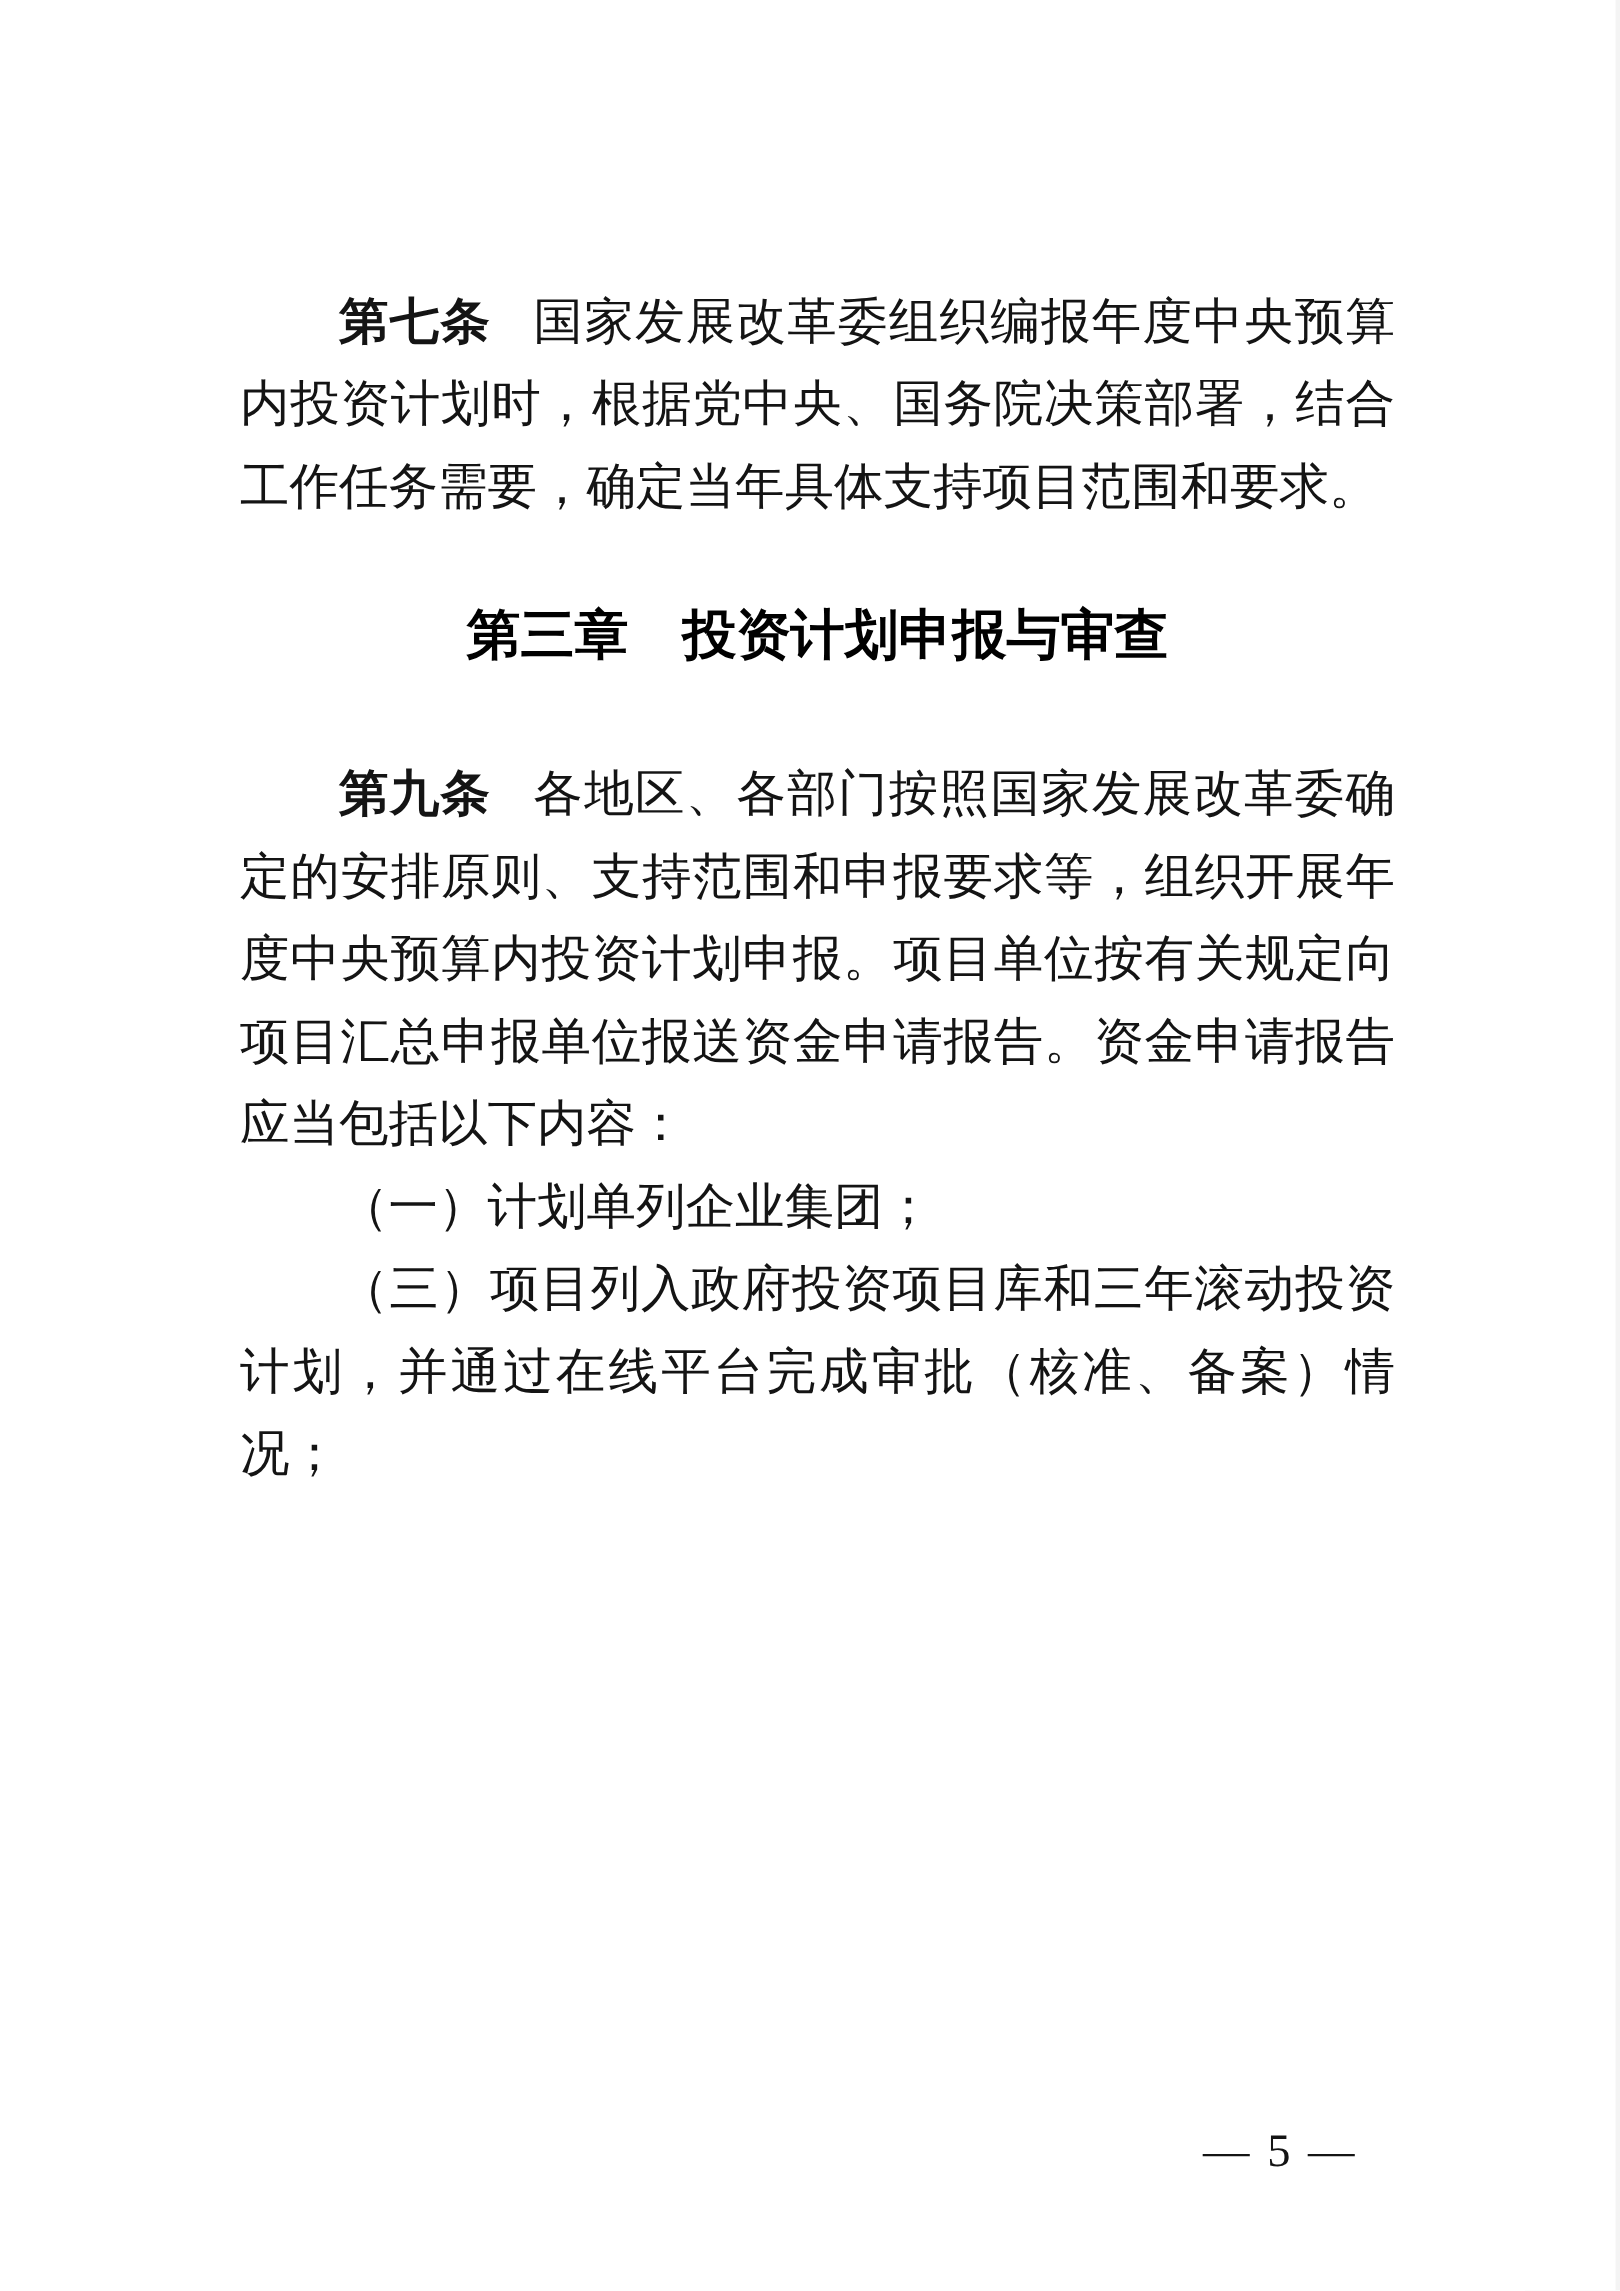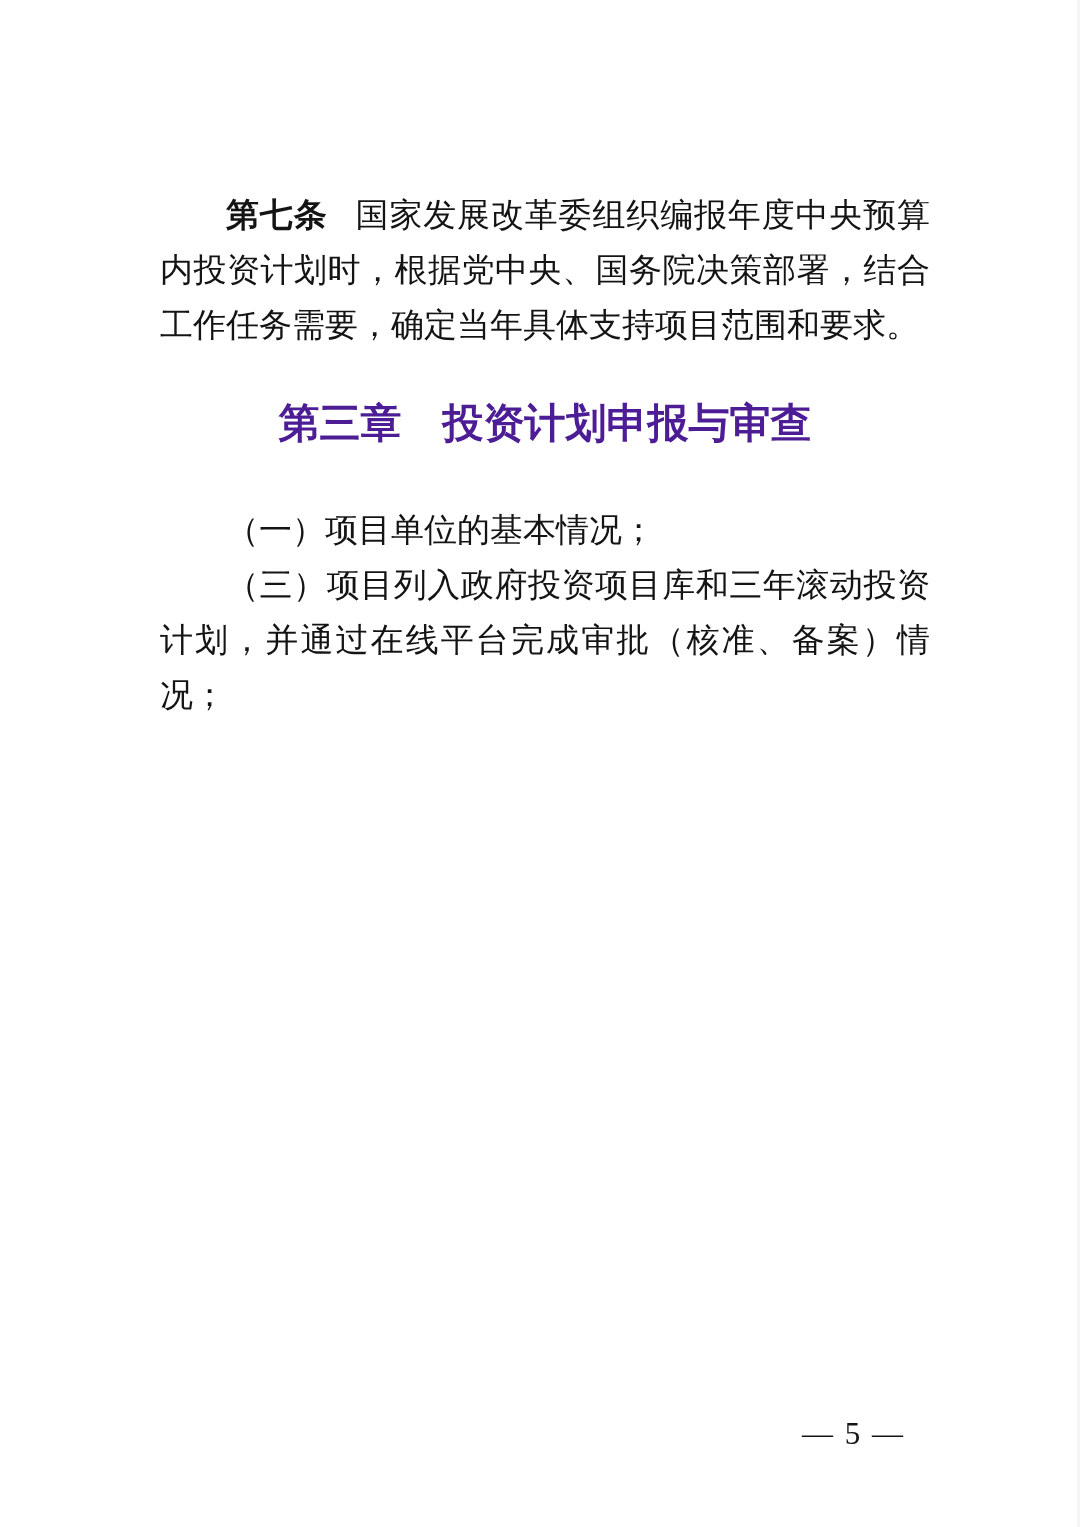--- a/index.html
+++ b/index.html
@@ -37,24 +37,24 @@
   }
   .article-label {
     font-weight: bold;
     margin-right: 0.85em;
   }
   h2.chapter {
     margin: 43px 0 52px 0;
     padding: 0;
     text-align: center;
     text-indent: 0;
-    font-size: 41px;
+    font-size: 36px;
     font-weight: bold;
     line-height: 55px;
-    color: #4c1d95;
+    color: #000000;
   }
   .page-number {
     position: absolute;
     top: 1414px;
     right: 172px;
     font-size: 31px;
     line-height: 40px;
     color: #141414;
     letter-spacing: 2px;
   }
@@ -63,22 +63,23 @@
 <body>
 
 <div class="page">
   <div class="content">
 
     <p class="para"><span class="article-label">第七条</span><span>国家发展改革委组织编报年度中央预算内投资计划时，根据党中央、国务院决策部署，结合工作任务需要，确定当年具体支持项目范围和要求。</span></p>
 
     <h2 class="chapter">第三章　投资计划申报与审查</h2>
 
 
+    <p class="para"><span class="article-label">第九条</span><span>各地区、各部门按照国家发展改革委确定的安排原则、支持范围和申报要求等，组织开展年度中央预算内投资计划申报。项目单位按有关规定向项目汇总申报单位报送资金申请报告。资金申请报告应当包括以下内容：</span></p>
 
-    <p class="para">（一）项目单位的基本情况；</p>
+    <p class="para">（一）计划单列企业集团；</p>
 
 
     <p class="para">（三）项目列入政府投资项目库和三年滚动投资计划，并通过在线平台完成审批（核准、备案）情况；</p>
 
   </div>
 
   <div class="page-number">— 5 —</div>
 </div>
 
 </body></html>

